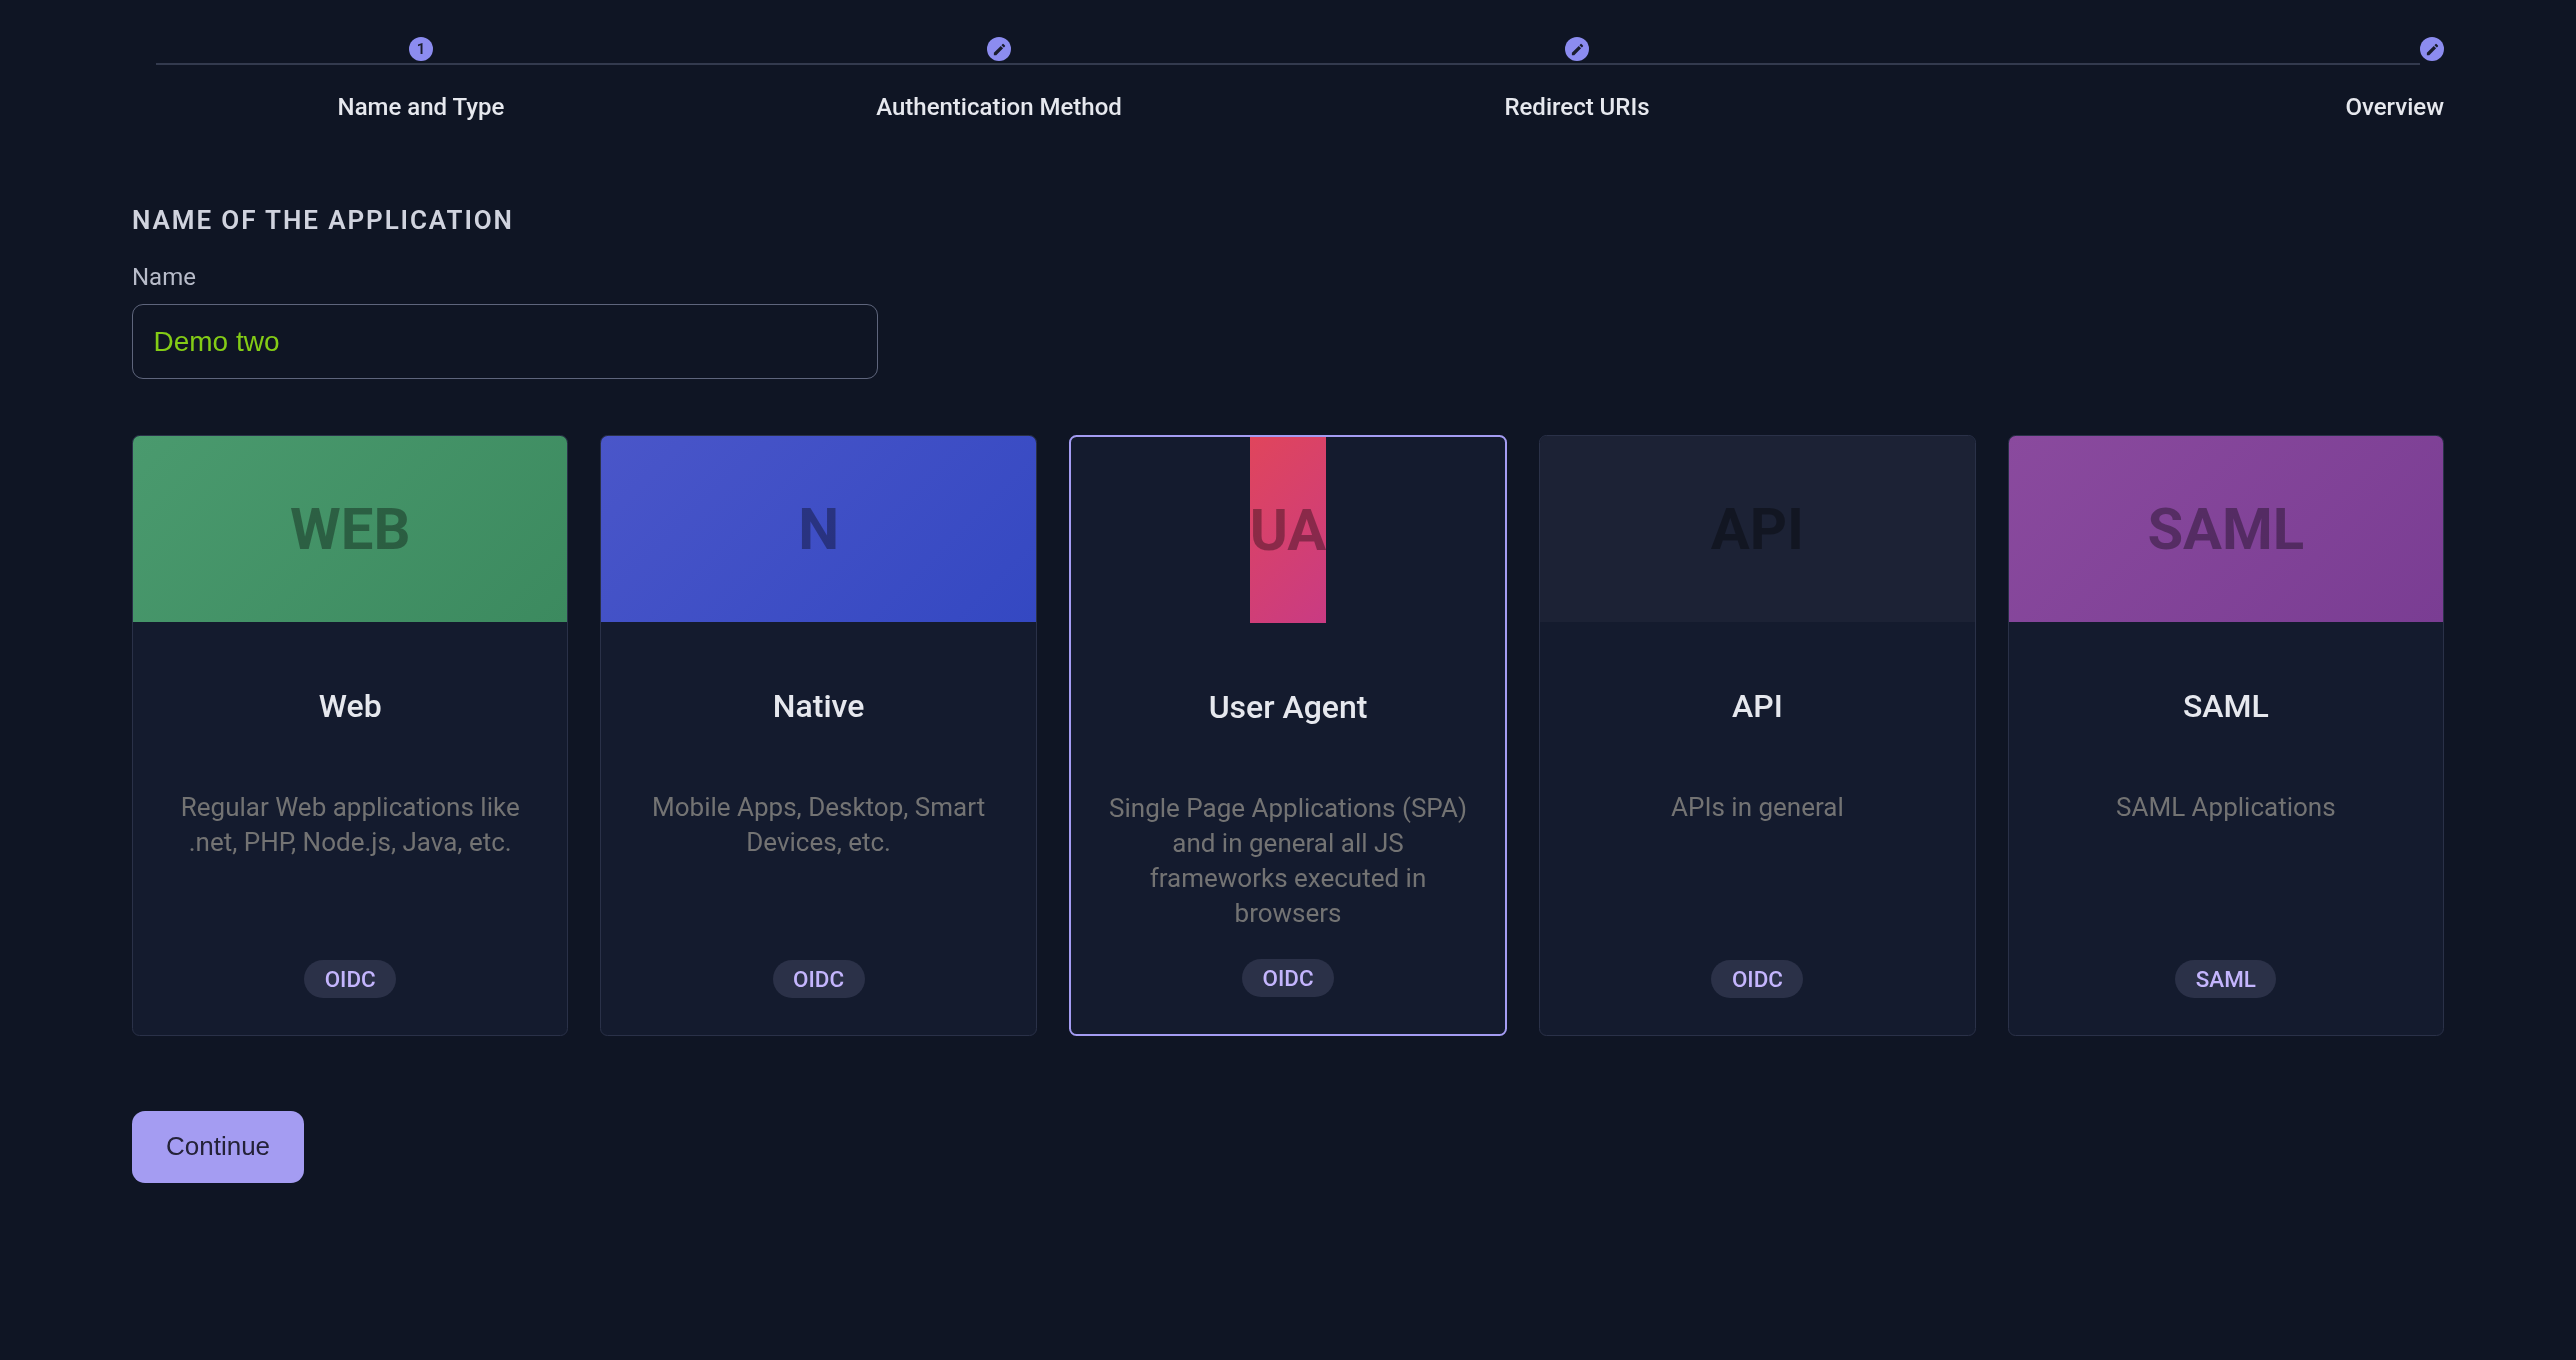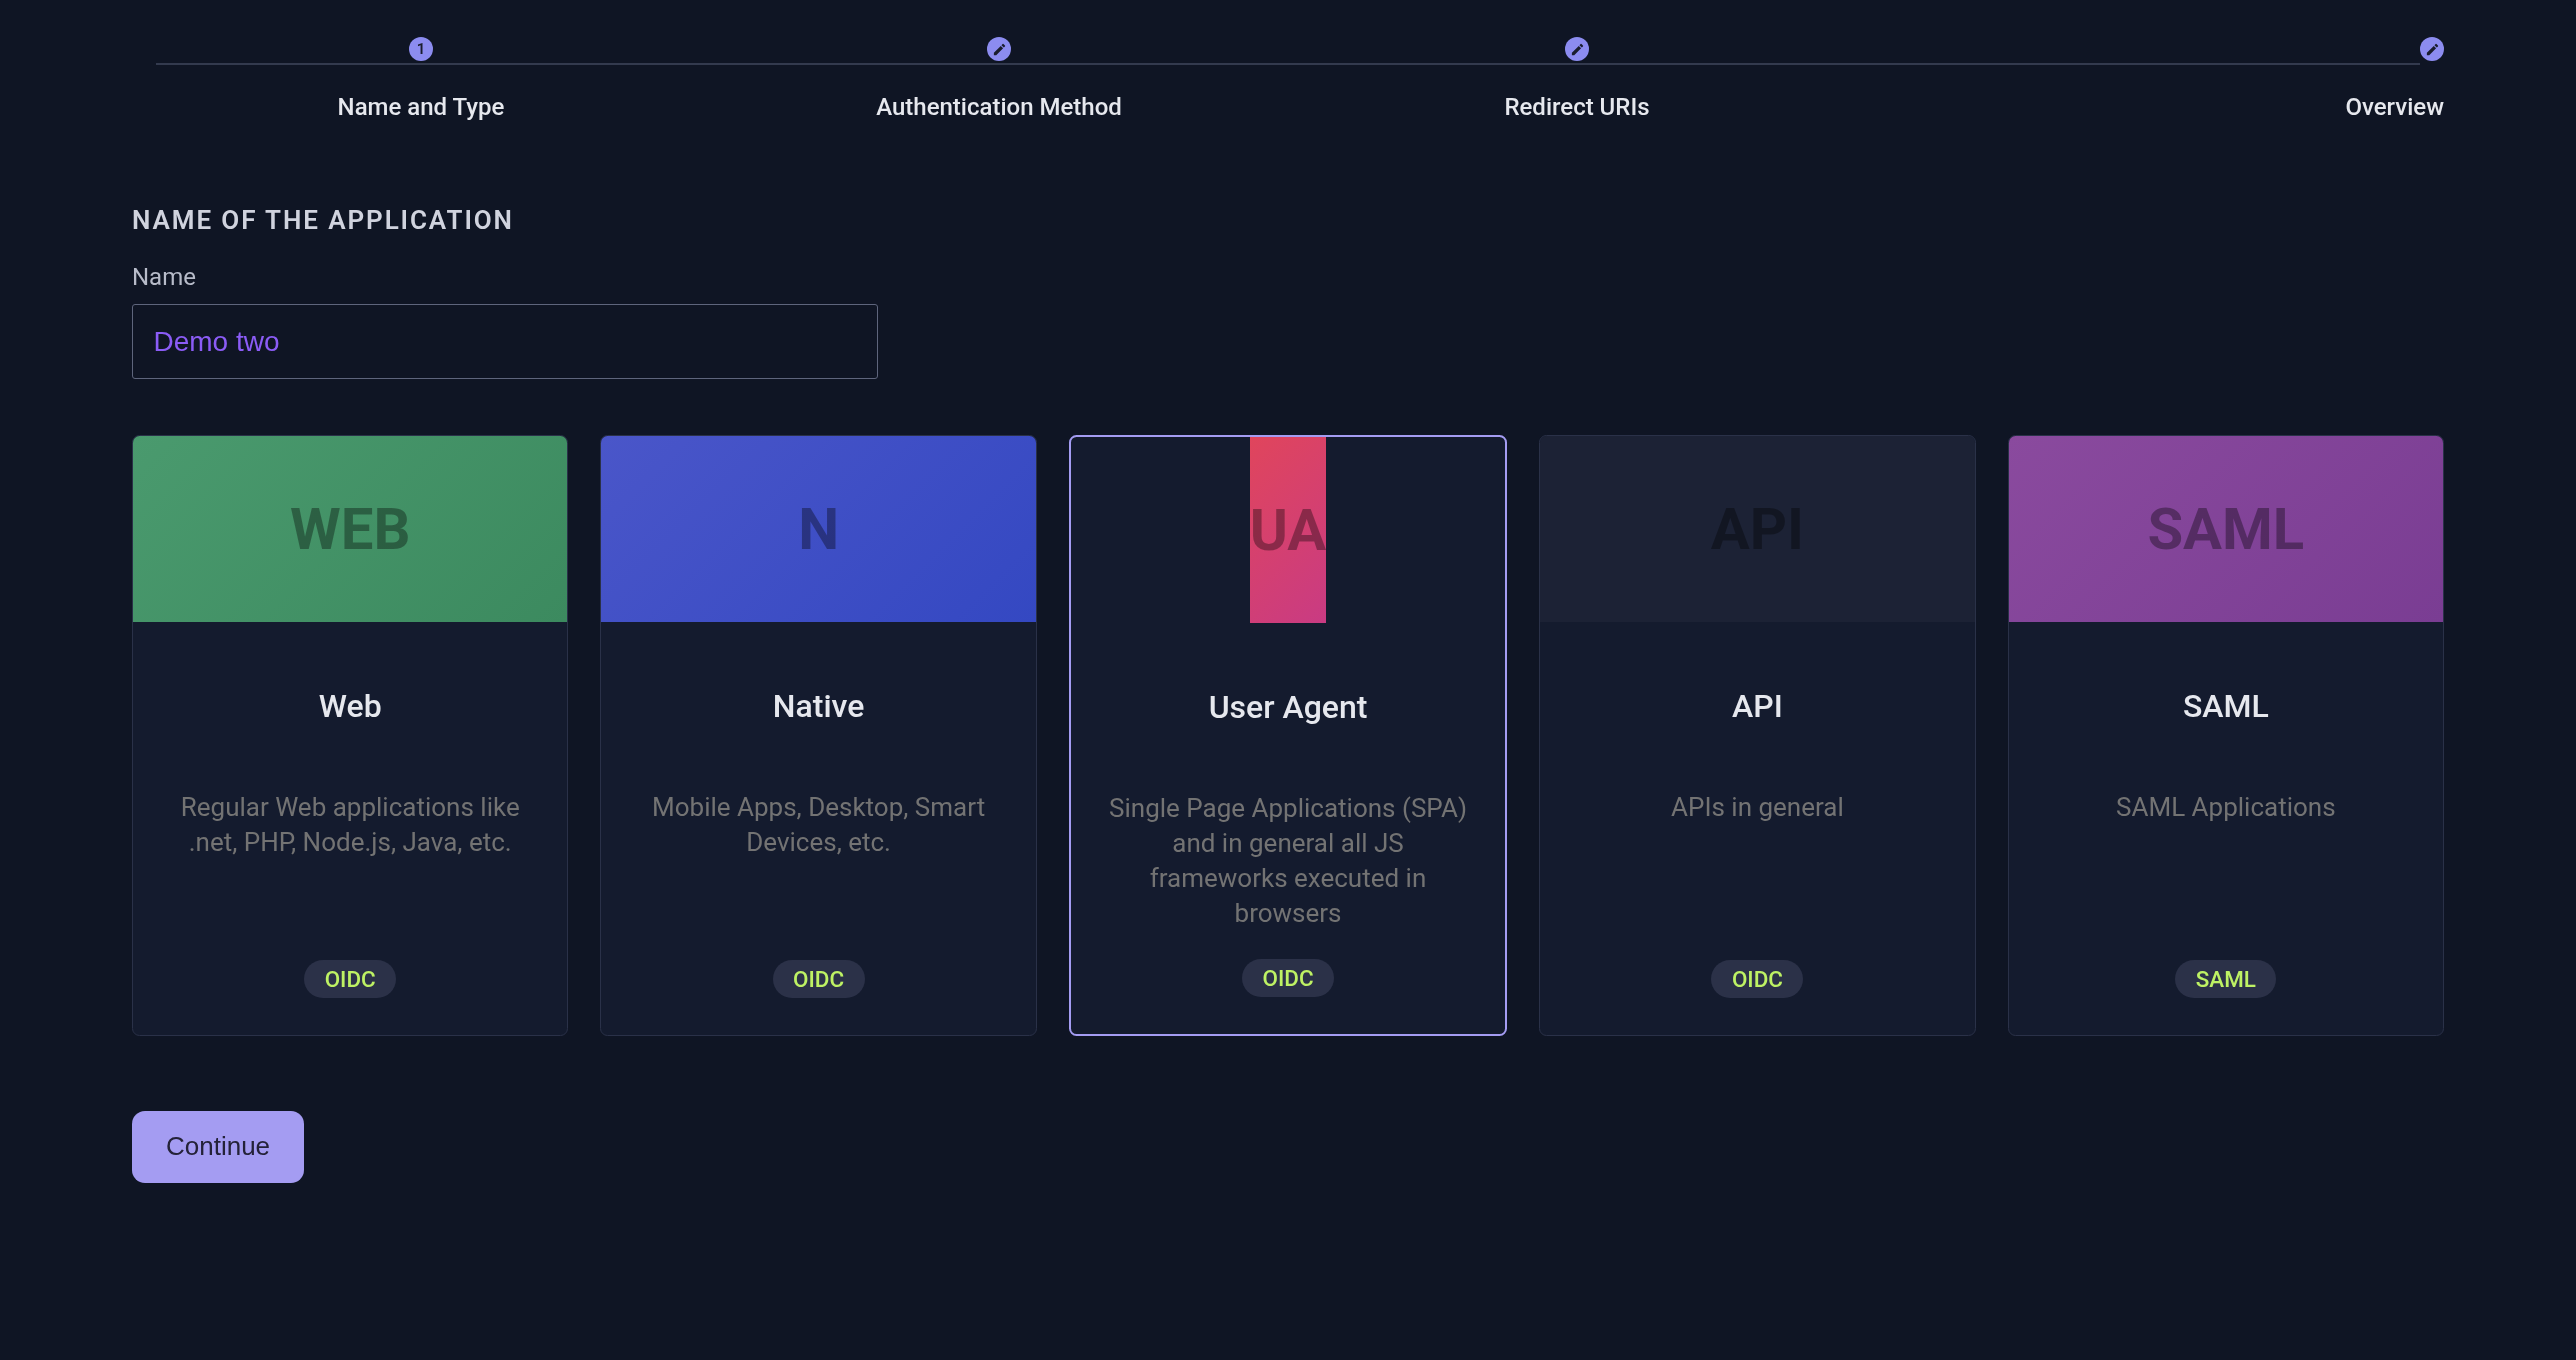--- a/index.html
+++ b/index.html
@@ -28,22 +28,22 @@
   .step-circle svg { width: 15px; height: 15px; fill: #1a1d2e; }
   .step-label { font-size: 24px; color: #e6e8ee; font-weight: 500; }
   
   .section-heading {
     font-size: 26px; font-weight: 600; letter-spacing: 1.9px;
     color: #d0d3de; margin-bottom: 28px;
   }
   .field-label { font-size: 24px; color: #b7bbc9; margin-bottom: 13px; display: block; }
   .text-input {
     width: 746px; height: 75px; padding: 0 20.5px;
-    background: transparent; border: 0.9px solid #5e657c; border-radius: 3px;
-    color: #8b5cf6; font-size: 28px;
+    background: transparent; border: 0.9px solid #5e657c; border-radius: 11px;
+    color: #84cc16; font-size: 28px;
   }
   .type-section { margin-top: 56px; }
   
   .cards { display: flex; gap: 32px; margin-top: 30px; margin-bottom: 75px; }
   .card {
     flex: 1; background: #141b2e; border: 0.9px solid #2a3148; border-radius: 7.5px;
     overflow: hidden; display: flex; flex-direction: column; cursor: pointer;
     min-height: 596px;
   }
   .card.selected { border: 2.8px solid #a49cf2; align-items: center; }
@@ -54,21 +54,21 @@
   .hdr-web    { background: linear-gradient(135deg,#4a9a6e,#3c8a5f); }
   .hdr-native { background: linear-gradient(135deg,#4a56c9,#3448c2); }
   .hdr-ua     { background: linear-gradient(135deg,#e0455c,#c93b83); }
   .hdr-api    { background: #1c2235; }
   .hdr-saml   { background: linear-gradient(135deg,#8a4a9e,#7a3d93); }
   .card-body { padding: 65px 32px 37px 32px; display:flex; flex-direction:column; align-items:center; flex:1; }
   .card-title { font-size: 32px; font-weight: 500; color: #e6e8ee; text-align: center; margin-bottom: 65px; }
   .card-desc  { font-size: 26px; color: #737373; text-align: center; line-height: 1.35; flex:1; }
   .card-badge {
     margin-top: 28px; padding: 5.6px 20.5px; border-radius: 931px;
-    background: #2b3148; color: #bef264; font-size: 22.4px; font-weight: 500;
+    background: #2b3148; color: #c4b5fd; font-size: 22.4px; font-weight: 500;
   }
   
   .continue-btn {
     background: #a49cf2; color: #242238; border: none; border-radius: 13px;
     padding: 20.5px 34px; font-size: 26px; font-weight: 500; cursor: pointer;
   }
 </style>
 </head>
 <body>
 

